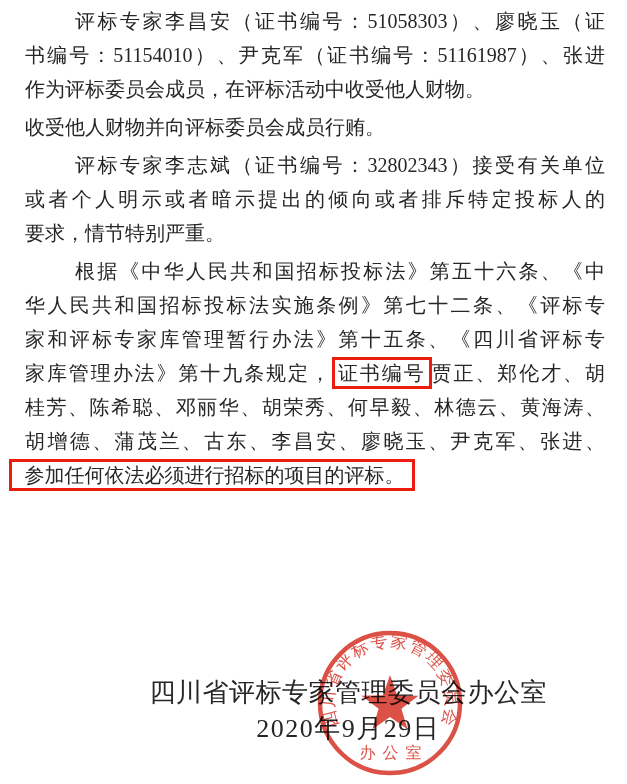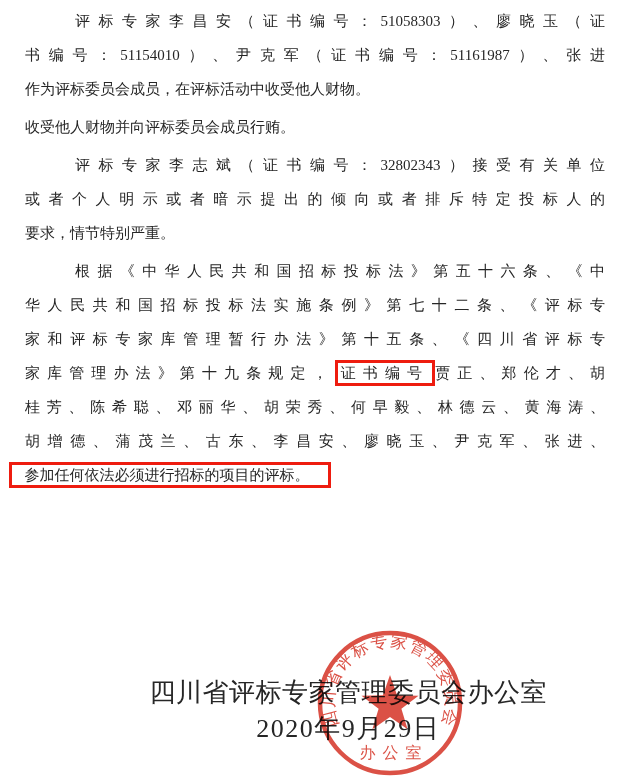--- a/index.html
+++ b/index.html
@@ -8,34 +8,34 @@
     background: var(--background, #ffffff);
     color: var(--text, #262626);
     font-family: "Liberation Serif", "DejaVu Serif", serif;
     position: relative;
     overflow: hidden;
   }
   .doc {
     position:absolute; left:0; top:0;
     width:627px; box-sizing:border-box;
     padding:4px 22px 0 25px;
-    font-size:15px; line-height:34px;
+    font-size:20px; line-height:34px;
   }
   .para { margin:0 0 4px 0; }
   .line { min-height:34px; }
   .j { text-align:justify; text-align-last:justify; }
   .indent { text-indent:50px; }
   .hlbox {
     border:3.5px solid var(--highlight-red, #ee1c0f);
     padding:2px 3px;
   }
   .hlbox.flush-left {
     margin-left:-16.5px;
     padding-left:13px;
-    padding-right:18px;
+    padding-right:7px;
     text-align:right;
   }
   .footer {
     position:absolute; top:678px; right:80px;
     text-align:center; font-size:26px;
   }
   .sig { line-height:30px; letter-spacing:0.5px; }
   .date { line-height:30px; margin-top:6px; letter-spacing:1.5px; }
   .seal {
     position:absolute; left:311px; top:624px;

